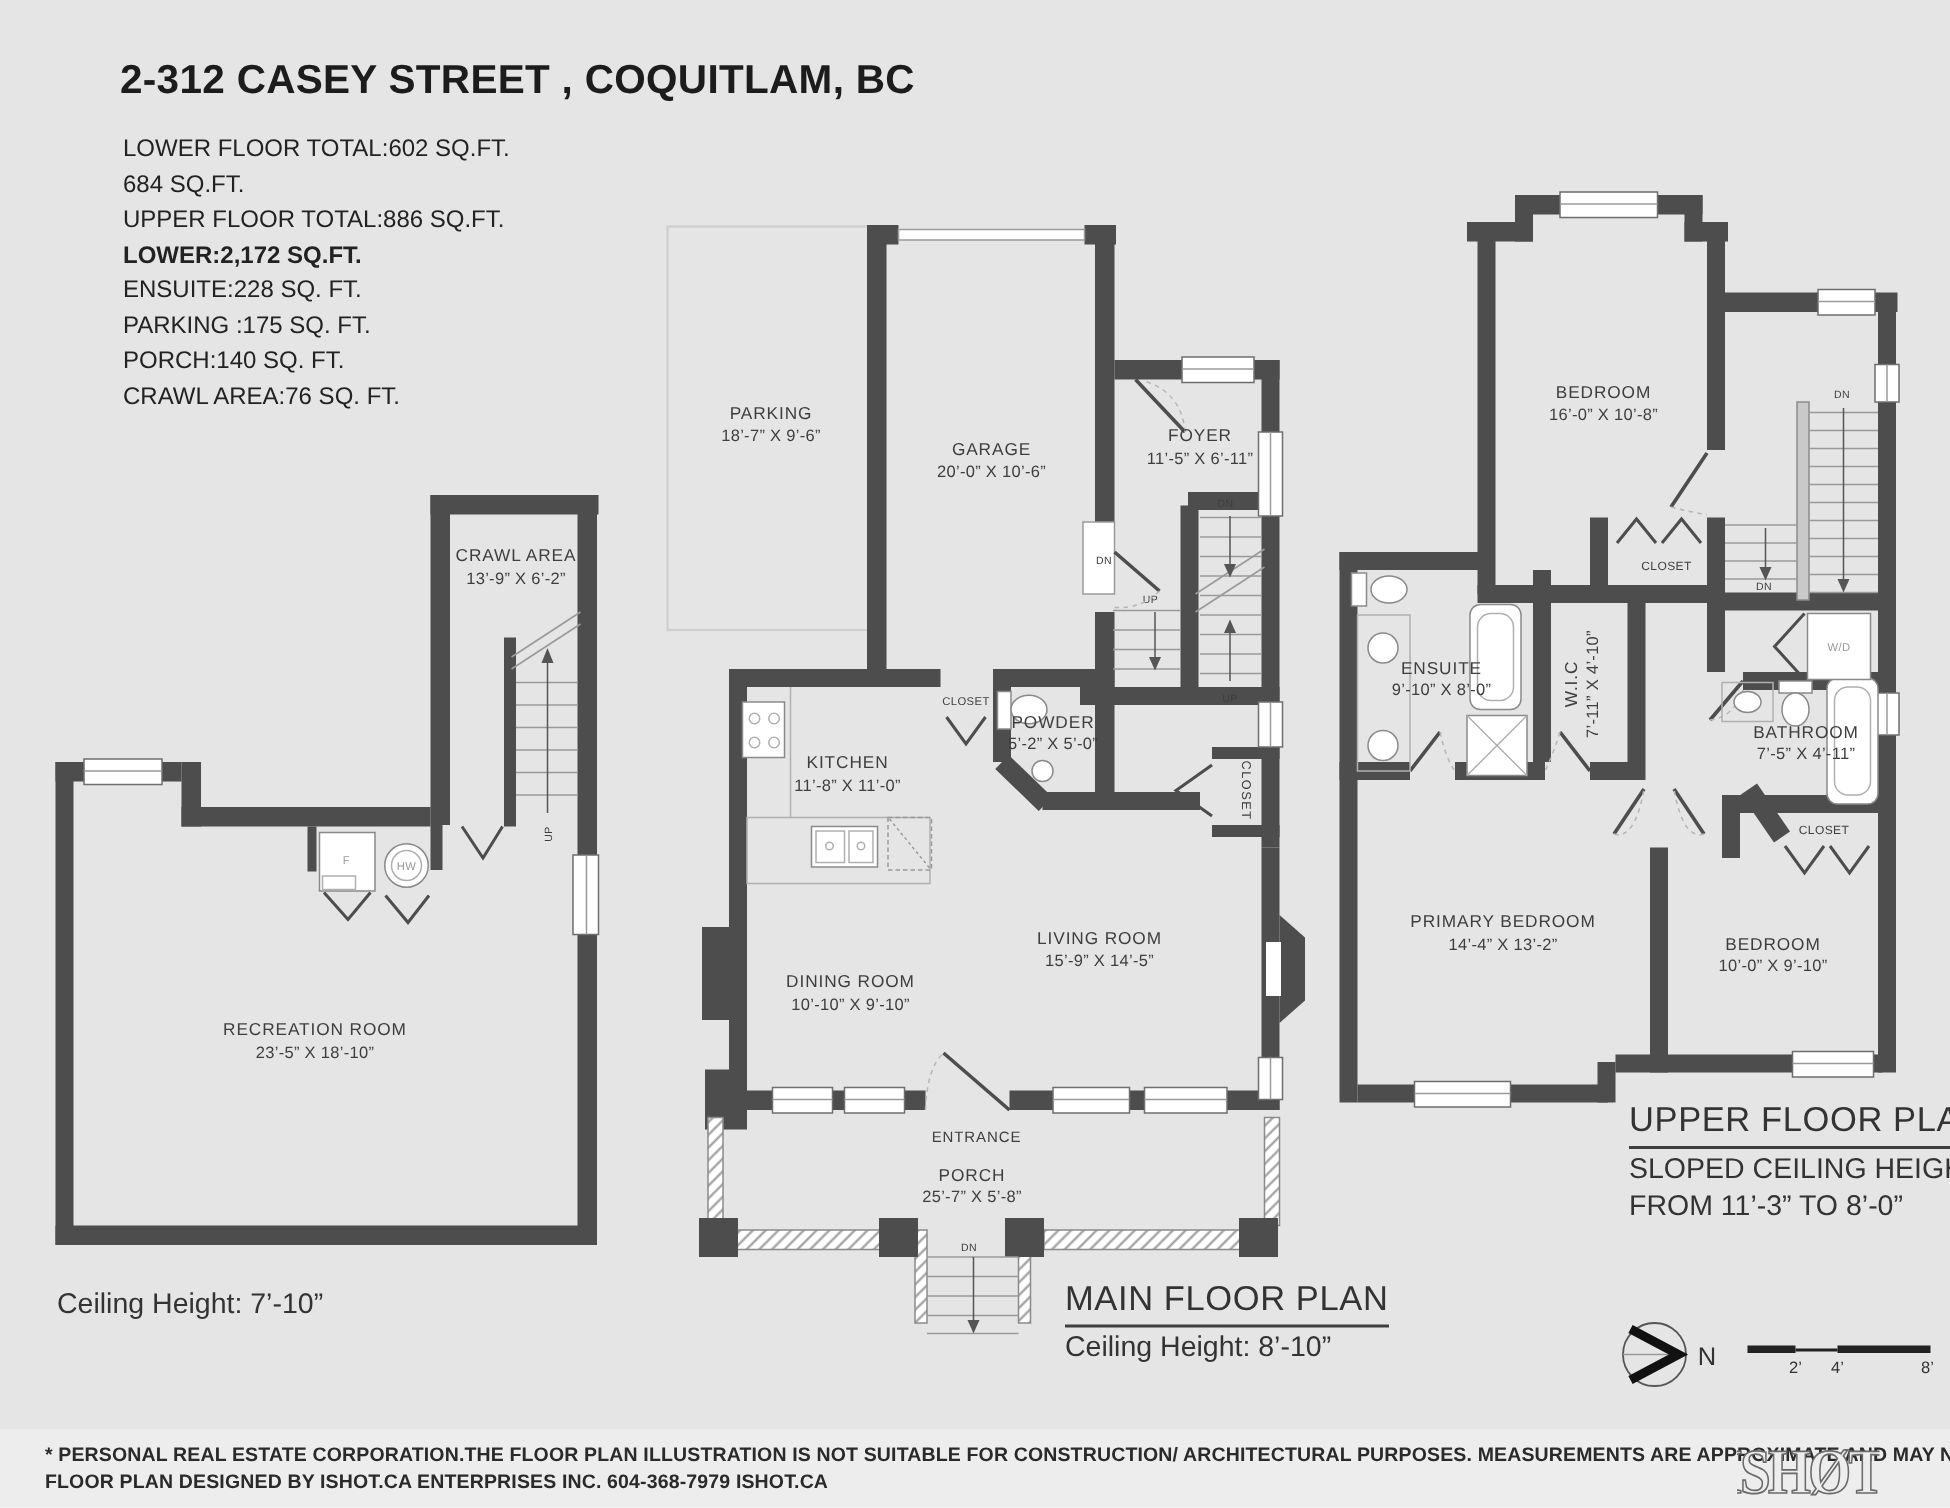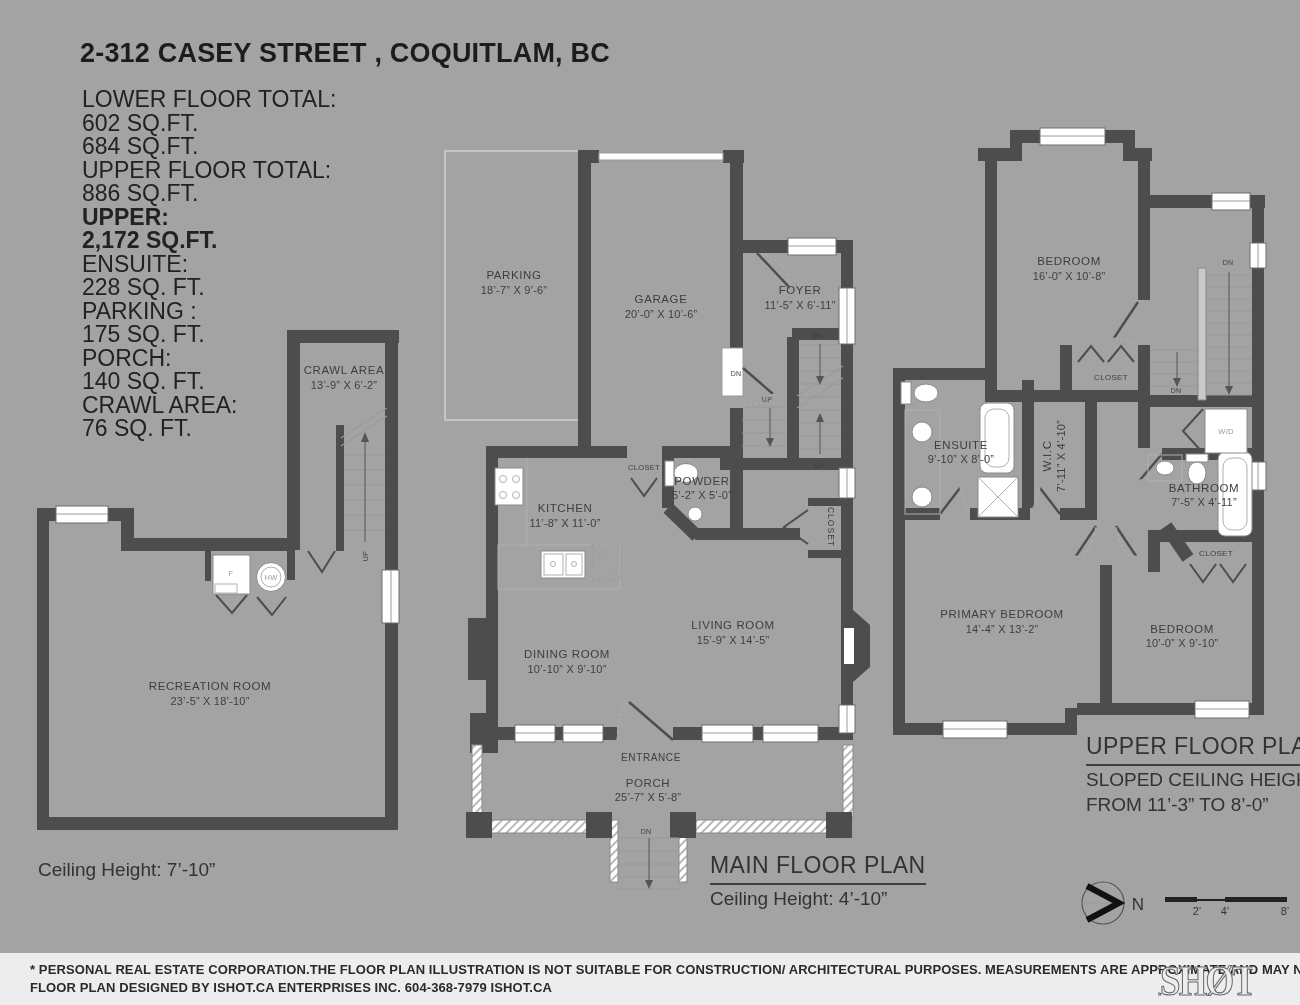--- a/index.html
+++ b/index.html
@@ -1,21 +1,21 @@
 <!DOCTYPE html>
 <html><head>
 <meta charset="utf-8">
 <style>
   html,body{margin:0;padding:0;background:#fff;}
-  .page{position:relative;width:1300px;height:1005px;background:#a3a3a3;overflow:hidden;
+  .page{position:relative;width:1300px;height:1005px;background:#e5e5e5;overflow:hidden;
         font-family:"Liberation Sans",sans-serif;color:#2b2b2b;}
   .title{position:absolute;left:80px;top:38px;font-size:27px;font-weight:bold;
          letter-spacing:.2px;color:#1c1c1c;white-space:nowrap;}
   .totals{position:absolute;left:82px;top:88px;width:276px;}
-  .trow{display:flex;justify-content:space-between;font-size:23px;line-height:23.5px;color:#222;flex-direction:column;}
+  .trow{display:flex;justify-content:flex-start;font-size:16px;line-height:23.5px;color:#222;}
   .trow.bold{font-weight:bold;}
   .plan{position:absolute;}
   svg text{font-family:"Liberation Sans",sans-serif;fill:#3e3e3e;text-anchor:middle;}
   .rname{font-size:11.5px;letter-spacing:.6px;}
   .rdim{font-size:11px;letter-spacing:.2px;}
   .tinytxt{font-size:7px;fill:#3e3e3e;letter-spacing:.3px;}
   .fixlab{font-size:7.5px;fill:#9a9a9a;letter-spacing:.3px;}
   .wall{fill:#4d4d4d;}
   .win{fill:#ffffff;stroke:#6e6e6e;stroke-width:1;}
   .winline{stroke:#9a9a9a;stroke-width:1;fill:none;}
@@ -48,21 +48,21 @@
         <span>602 SQ.FT.</span>
       </div>
     <div class="trow">
         <span>684 SQ.FT.</span>
       </div>
     <div class="trow">
         <span>UPPER FLOOR TOTAL:</span>
         <span>886 SQ.FT.</span>
       </div>
     <div class="trow bold">
-        <span>UPPER:</span>
+        <span>LOWER:</span>
         <span>2,172 SQ.FT.</span>
       </div>
     <div class="trow">
         <span>ENSUITE:</span>
         <span>228 SQ. FT.</span>
       </div>
     <div class="trow">
         <span>PARKING :</span>
         <span>175 SQ. FT.</span>
       </div>
@@ -403,21 +403,21 @@
     <text class="rdim" x="292" y="521">10’-0” X 9’-10”</text>
     <text class="tinytxt" style="font-size:8px" x="221" y="254">CLOSET</text>
     <text class="tinytxt" style="font-size:8px" x="326" y="430">CLOSET</text>
   </svg>
 
   <div class="heading" style="left:38px;top:856px">
     <div class="h2">Ceiling Height: 7’-10”</div>
   </div>
   <div class="heading" style="left:710px;top:852px">
     <div class="h1">MAIN FLOOR PLAN</div>
-    <div class="h2">Ceiling Height: 4’-10”</div>
+    <div class="h2">Ceiling Height: 8’-10”</div>
   </div>
   <div class="heading" style="left:1086px;top:733px">
     <div class="h1">UPPER FLOOR PLAN</div>
     <div class="h2">SLOPED CEILING HEIGHT</div>
     <div class="h2">FROM 11’-3” TO 8’-0”</div>
   </div>
 
   <svg class="plan" style="left:1075px;top:875px" width="80" height="60" viewBox="0 0 80 60">
     <circle cx="28" cy="28" r="21" fill="none" stroke="#555" stroke-width="1.2"></circle>
     <line x1="7" y1="28" x2="49" y2="28" stroke="#9a9a9a" stroke-width="1"></line>

